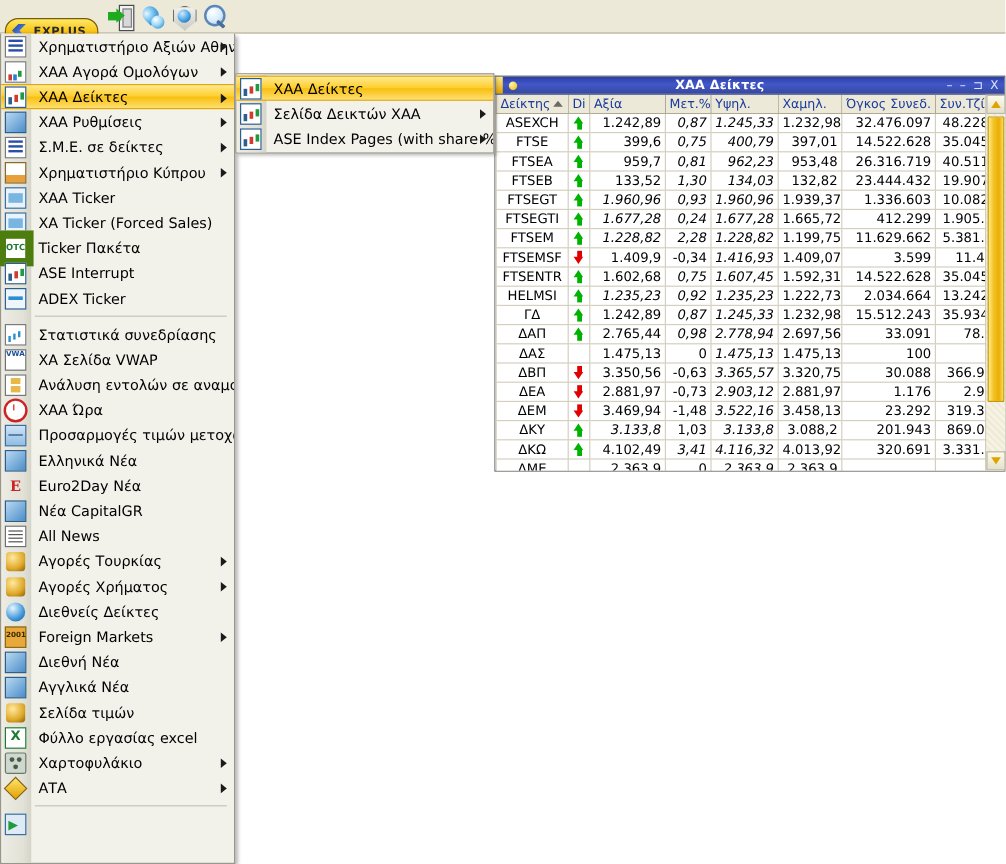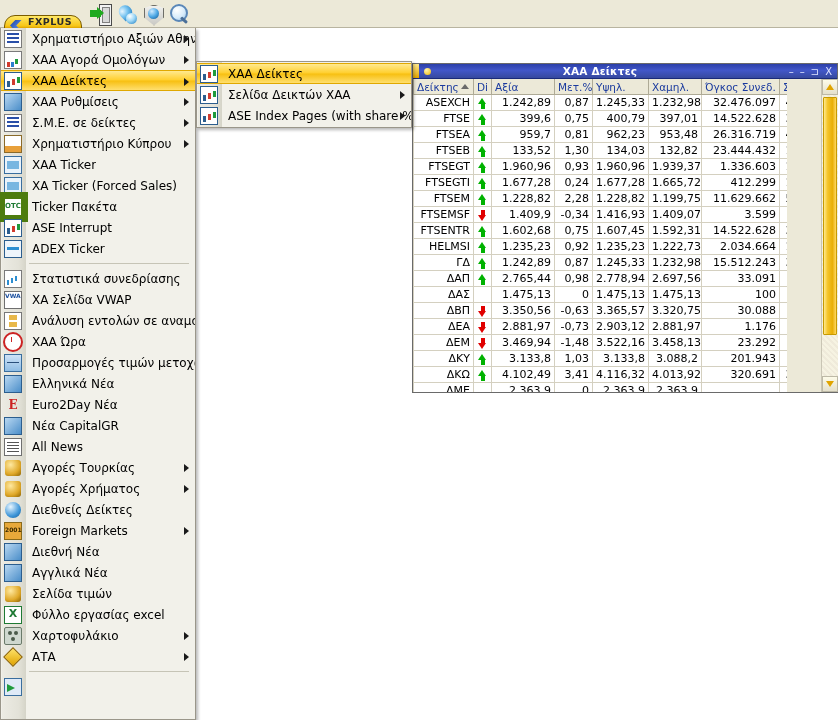--- a/index.html
+++ b/index.html
@@ -28,21 +28,21 @@
     display: flex;
     align-items: center;
     box-sizing: border-box;
   }
   .logo {
     margin-left: 4px;
     width: 76px; height: 22px;
     border-radius: 11px;
     background: linear-gradient(180deg,#ffe866 0%,#f7c617 45%,#e0a400 55%,#ffd94a 100%);
     border: 1px solid #7a5c00;
-    display: flex; justify-content: center;
+    display: flex; align-items: center; justify-content: center;
     color: #2a2a2a;
     font-size: 9px; font-weight: bold; letter-spacing: .5px;
     font-family: "DejaVu Sans", "Liberation Sans", sans-serif;
     position: relative;
     overflow: hidden;
     margin-top: 26px;
   }
   .logo .lg-chev {
     position:absolute; left:5px; top:4px; width:12px; height:12px;
     background: linear-gradient(135deg,#1a3f9e,#6fa8ff);
@@ -250,21 +250,21 @@
     display: flex; align-items: center; gap: 6px;
     margin-right: 5px;
     color: #dfe4ff;
     font-size: 10px;
   }
   #winbar .wb-btns span { cursor: pointer; }
 
   #tablewrap {
     position: absolute;
     left: 0; top: 15px;
-    width: 374px; height: 313px;
+    width: 424px; height: 313px;
     background: #ffffff;
     overflow: hidden;
   }
   table.grid {
     border-collapse: collapse;
     width: 408px;
     table-layout: fixed;
     font-size: 11px;
     font-family: "DejaVu Sans", "Liberation Sans", sans-serif;
   }
@@ -292,24 +292,24 @@
   table.grid td {
     border: 1px solid #d4d0c0;
     height: 15px;
     padding: 0 3px;
     white-space: nowrap;
     overflow: hidden;
     font-size: 11px;
     color: #000;
     background: #ffffff;
   }
-  td.c-sym { text-align: right; }
+  td.c-sym { text-align: center; }
   td.c-dir { text-align: center; padding: 0; }
   td.num { text-align: right; }
-  .up   { color: #00a000; }
+  .up   { color: #00a000; font-style: italic; }
   .down { color: #e00000; }
   .neu  { color: #000000; }
   .arrow-up {
     display: inline-block;
     width: 9px; height: 11px;
     position: relative; vertical-align: middle;
   }
   .arrow-up:before {
     content:''; position:absolute; left:0; top:0;
     border-left:4.5px solid transparent; border-right:4.5px solid transparent;

